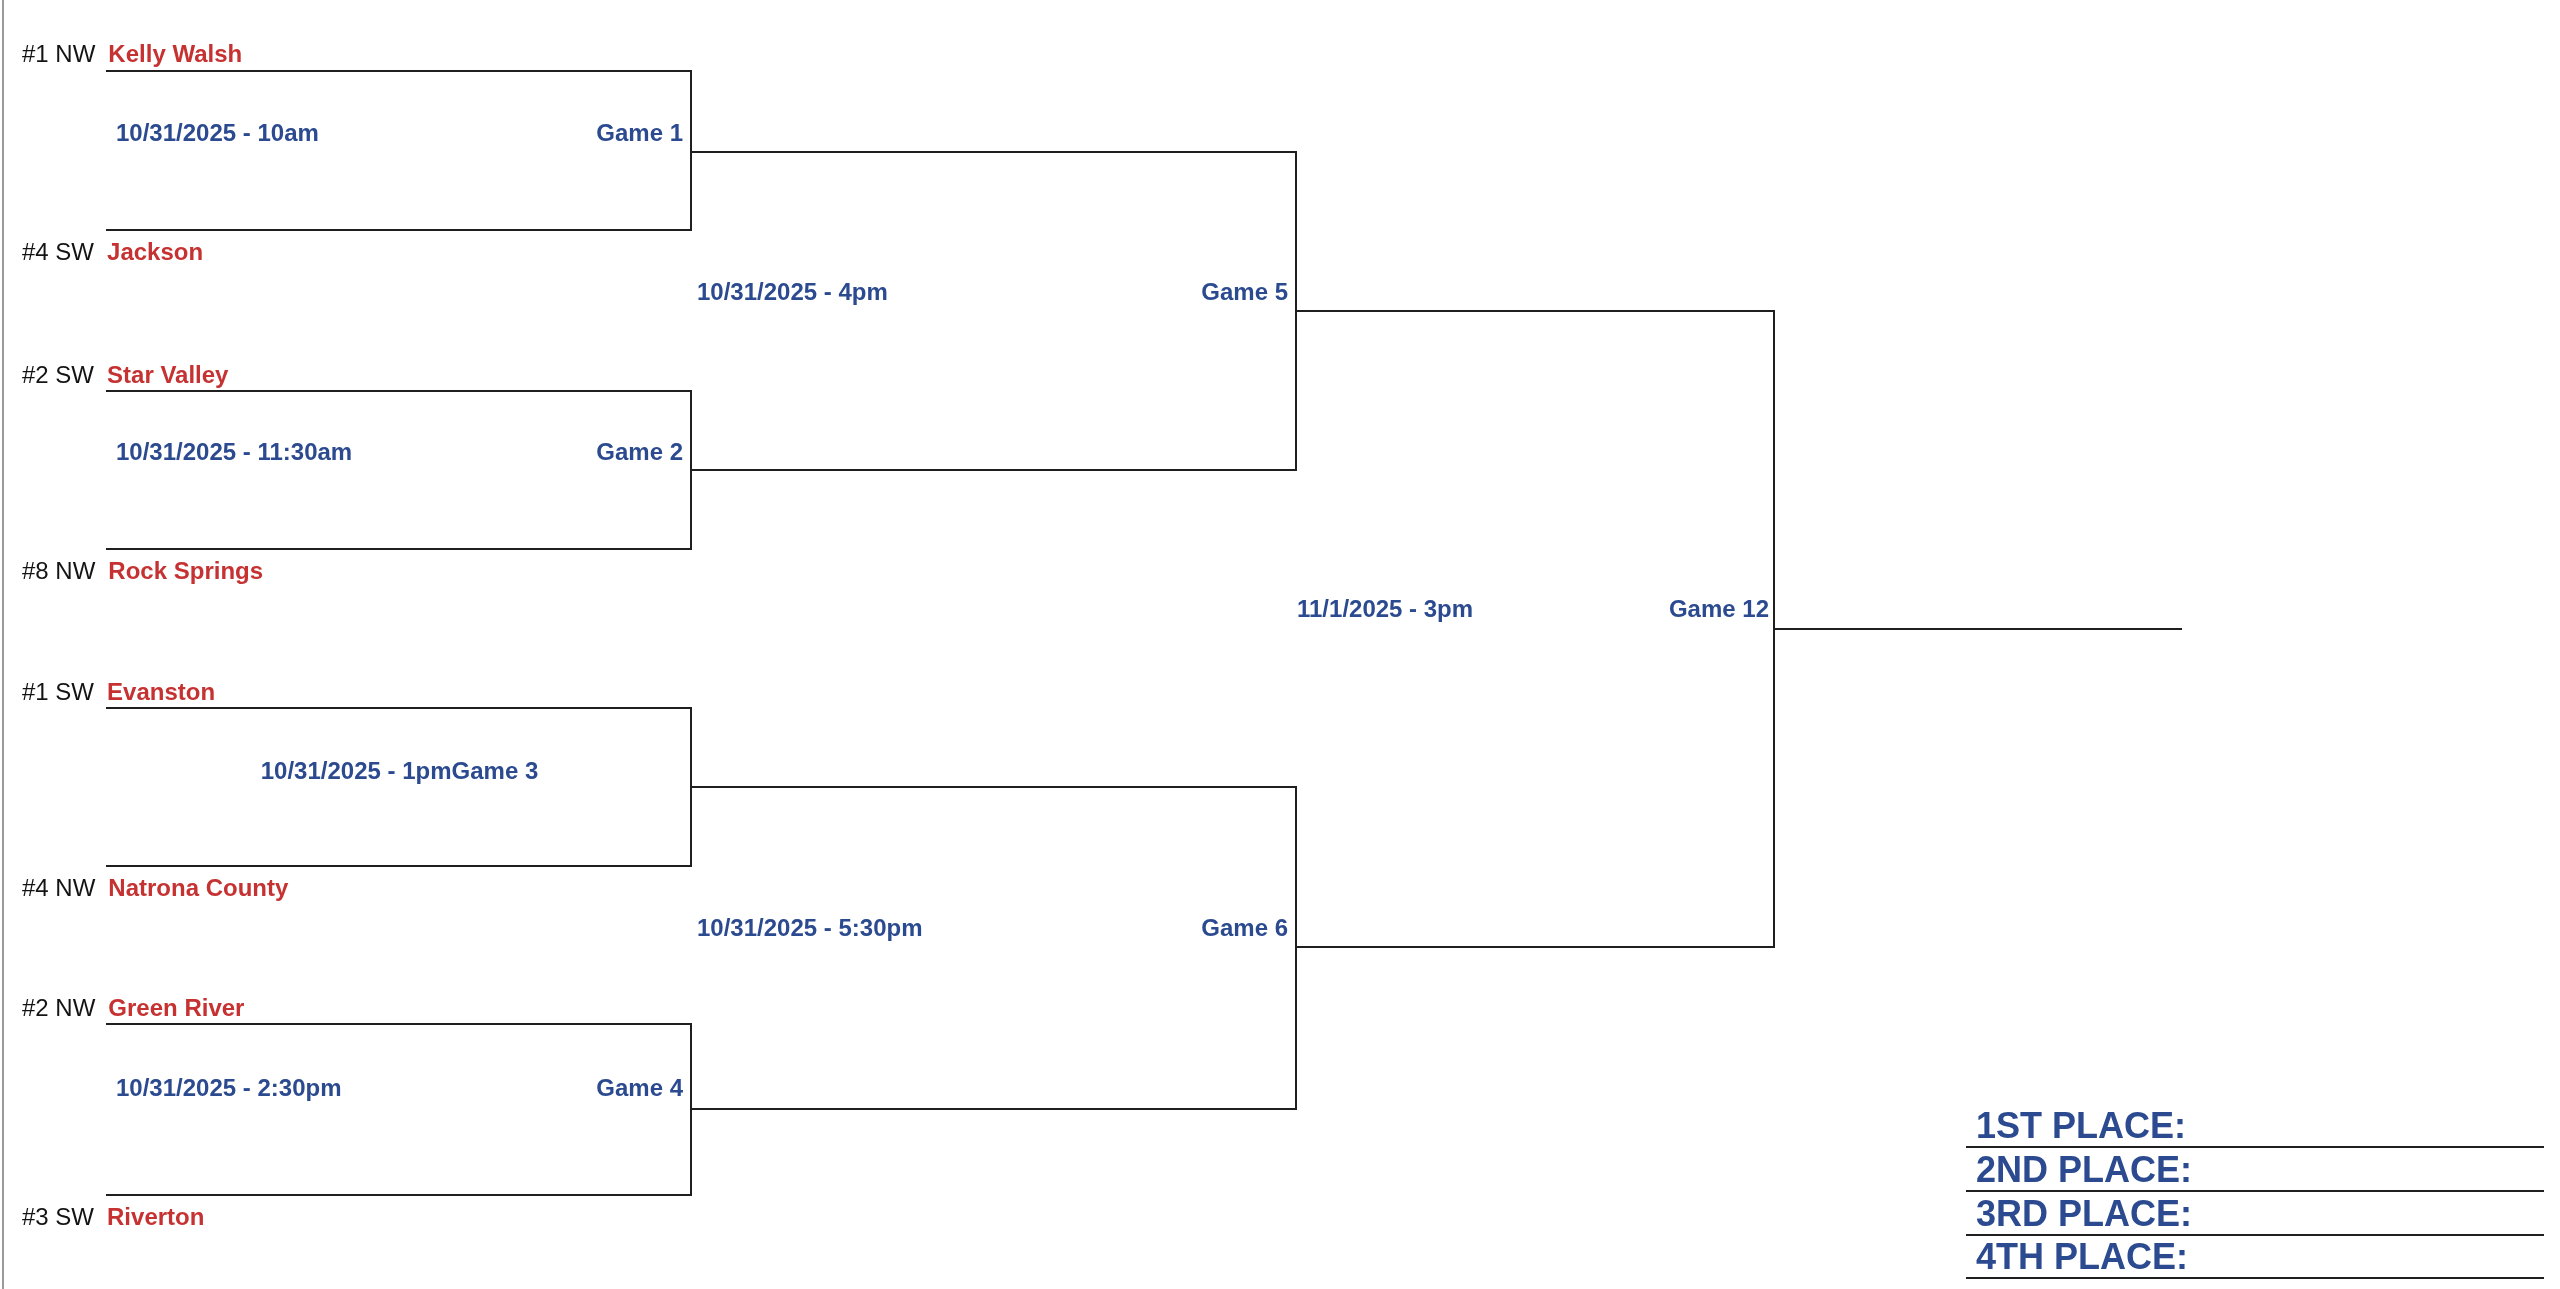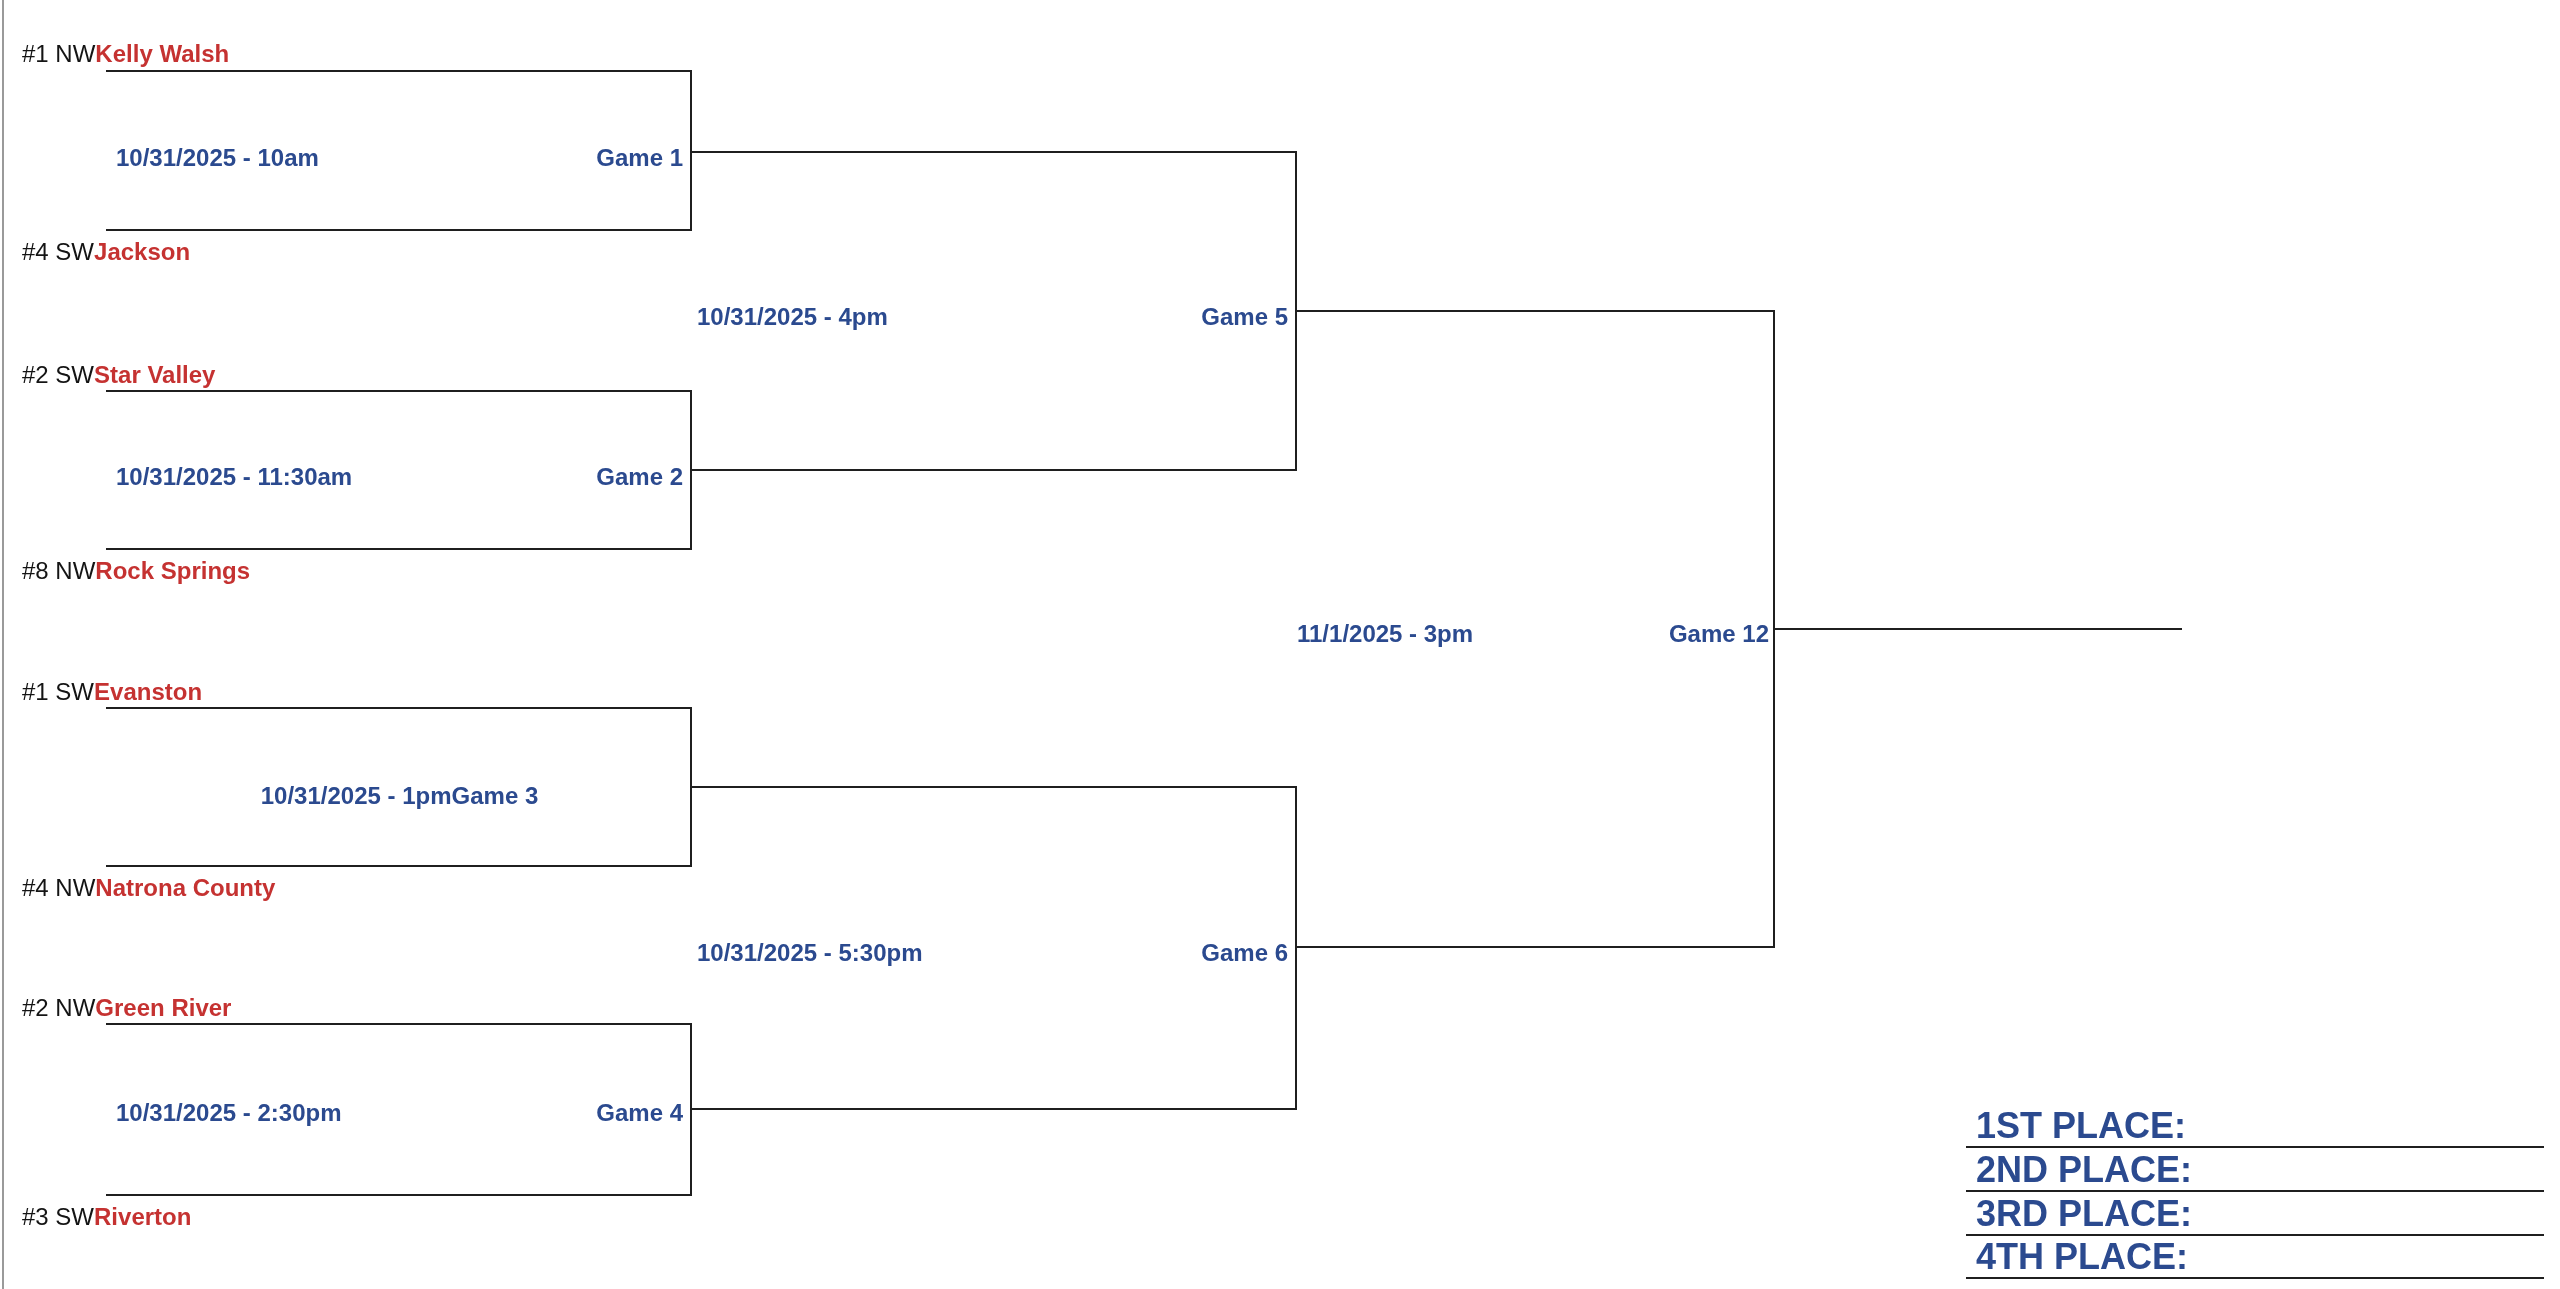--- a/index.html
+++ b/index.html
@@ -14,28 +14,28 @@
     position:relative;
     width:2560px;height:1289px;
     background:#ffffff;
     overflow:hidden;
     font-family:"Liberation Sans", sans-serif;
   }
   .hline{position:absolute;height:2px;background:var(--line);}
   .vline{position:absolute;width:2px;background:var(--line);}
   .page-border{position:absolute;left:2px;top:0;width:2px;height:1289px;background:var(--border);}
   .team{
-    position:absolute;display:flex;align-items:baseline;
+    position:absolute;display:flex;align-items:baseline;gap:13px;
     font-size:24px;line-height:26px;white-space:nowrap;
   }
   .team .seed{font-weight:400;color:var(--seed);}
   .team .name{font-weight:700;color:var(--red);}
   .ginfo{
     position:absolute;display:flex;justify-content:space-between;align-items:center;
-    height:28px;font-size:24px;font-weight:700;color:var(--blue);white-space:nowrap;margin-top:25px;
+    height:28px;font-size:24px;font-weight:700;color:var(--blue);white-space:nowrap;
   }
   .place-label{
     position:absolute;font-size:36px;line-height:32px;font-weight:700;
     color:var(--blue);white-space:nowrap;
   }
   .place-line{position:absolute;height:2px;background:var(--line);left:1966px;width:578px;}
 </style>
 </head>
 <body>
 

